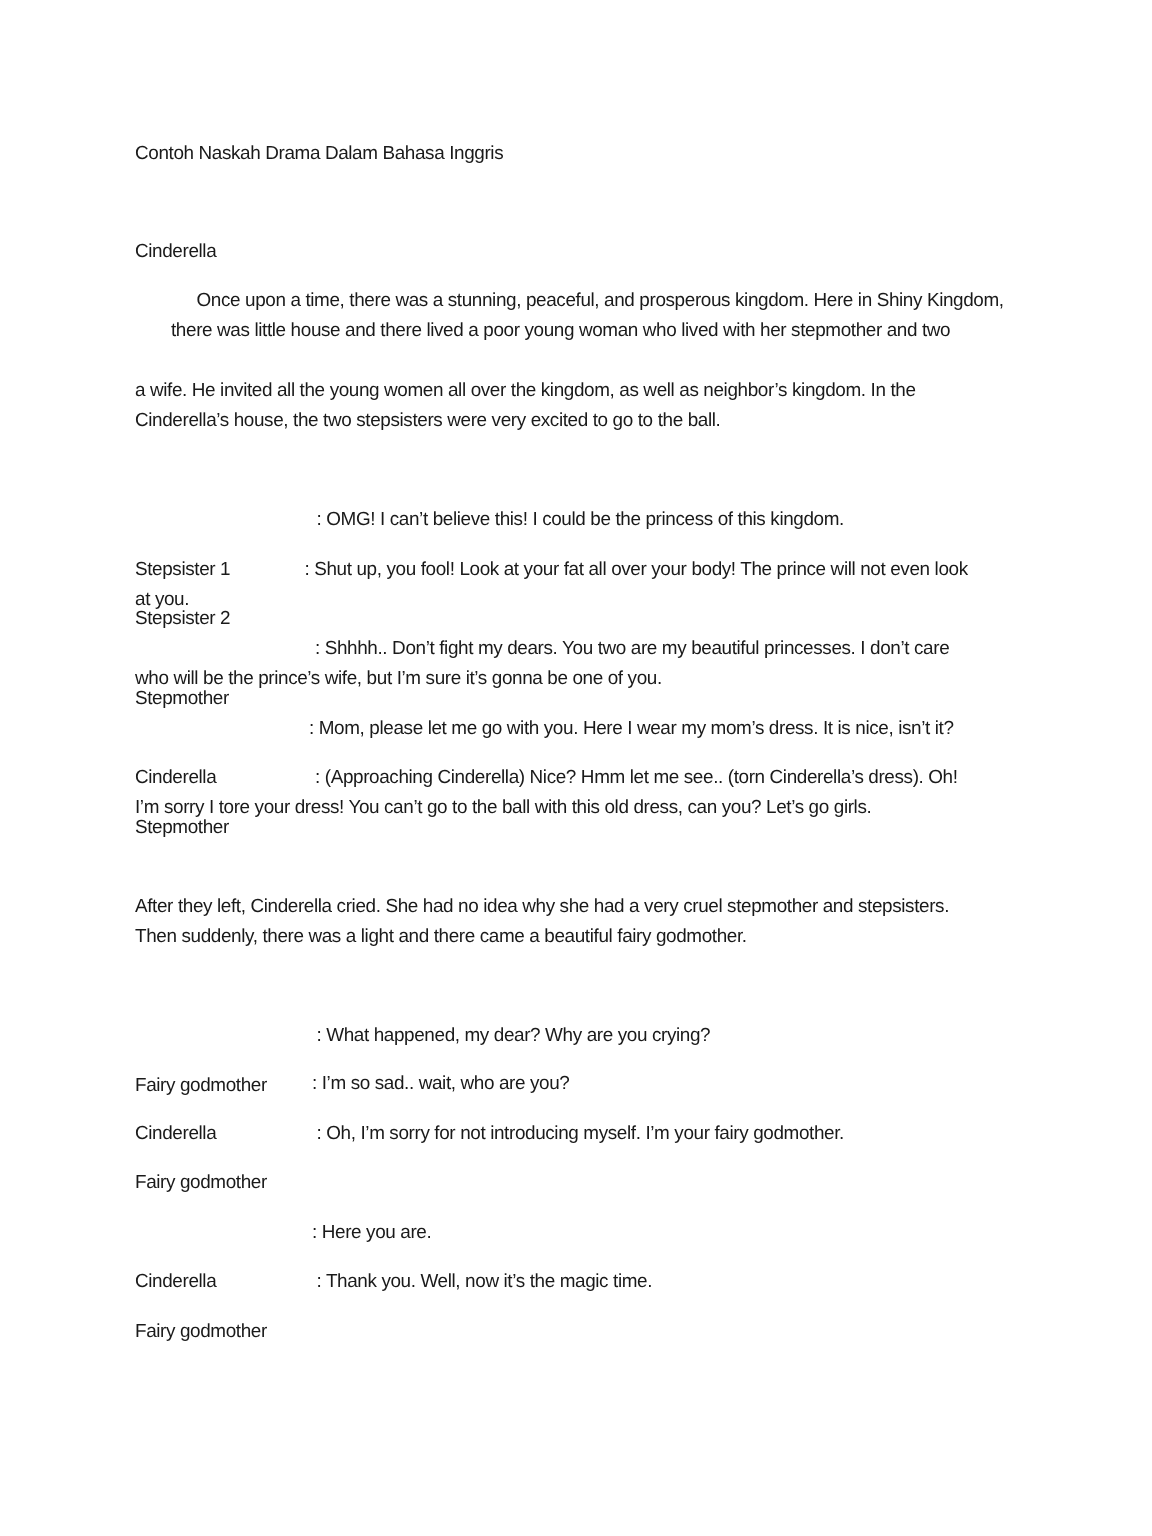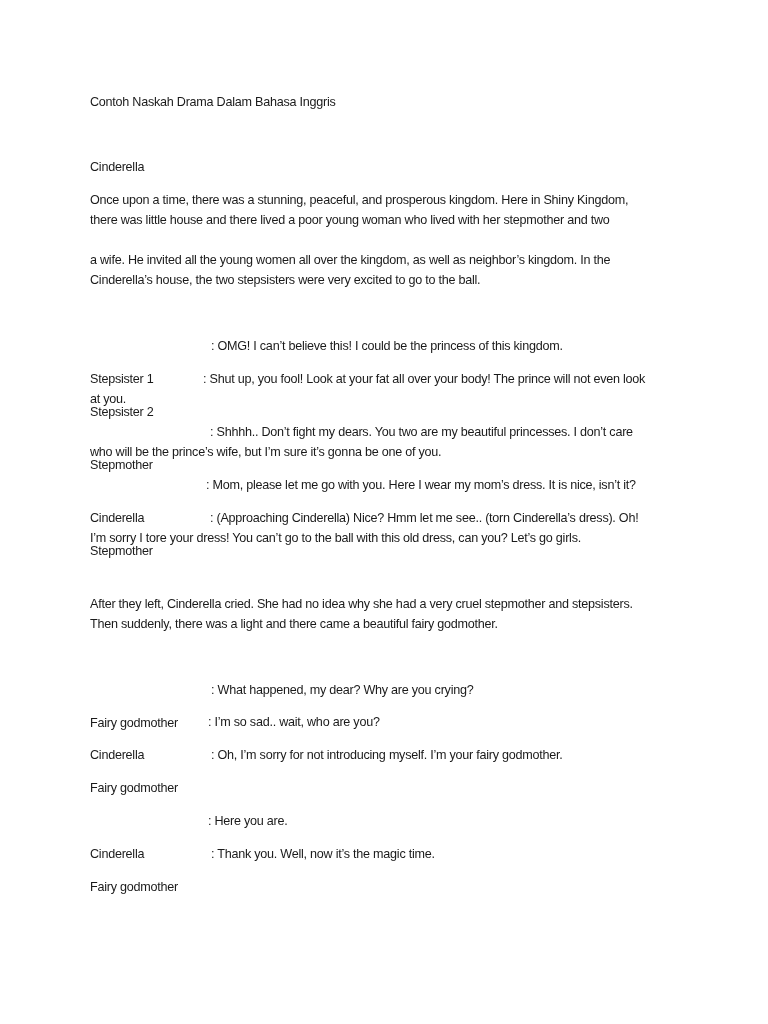--- a/index.html
+++ b/index.html
@@ -42,22 +42,22 @@
   </style>
 </head>
 <body>
 
 <div class="page">
 
   <div class="text" style="top:92px;">Contoh Naskah Drama Dalam Bahasa Inggris</div>
 
   <div class="text" style="top:157px;">Cinderella</div>
 
-  <div class="text" style="top:190px;">Once upon a time, there was a stunning, peaceful, and prosperous kingdom. Here in Shiny Kingdom,</div>
-  <div class="text" style="top:210px;">there was little house and there lived a poor young woman who lived with her stepmother and two</div>
+  <div class="text" style="top:190px;margin-left:41px;">Once upon a time, there was a stunning, peaceful, and prosperous kingdom. Here in Shiny Kingdom,</div>
+  <div class="text" style="top:210px;margin-left:24px;">there was little house and there lived a poor young woman who lived with her stepmother and two</div>
   <div class="text" style="top:250px;">a wife. He invited all the young women all over the kingdom, as well as neighbor’s kingdom. In the</div>
   <div class="text" style="top:270px;">Cinderella’s house, the two stepsisters were very excited to go to the ball.</div>
 
   <div>
     <div class="speaker" style="top:336px;">Stepsister 1</div>
     <div class="text" style="top:336px; left:211px;">: OMG! I can’t believe this! I could be the princess of this kingdom.</div>
   </div>
 
   <div>
     <div class="speaker" style="top:369px;">Stepsister 2</div>

